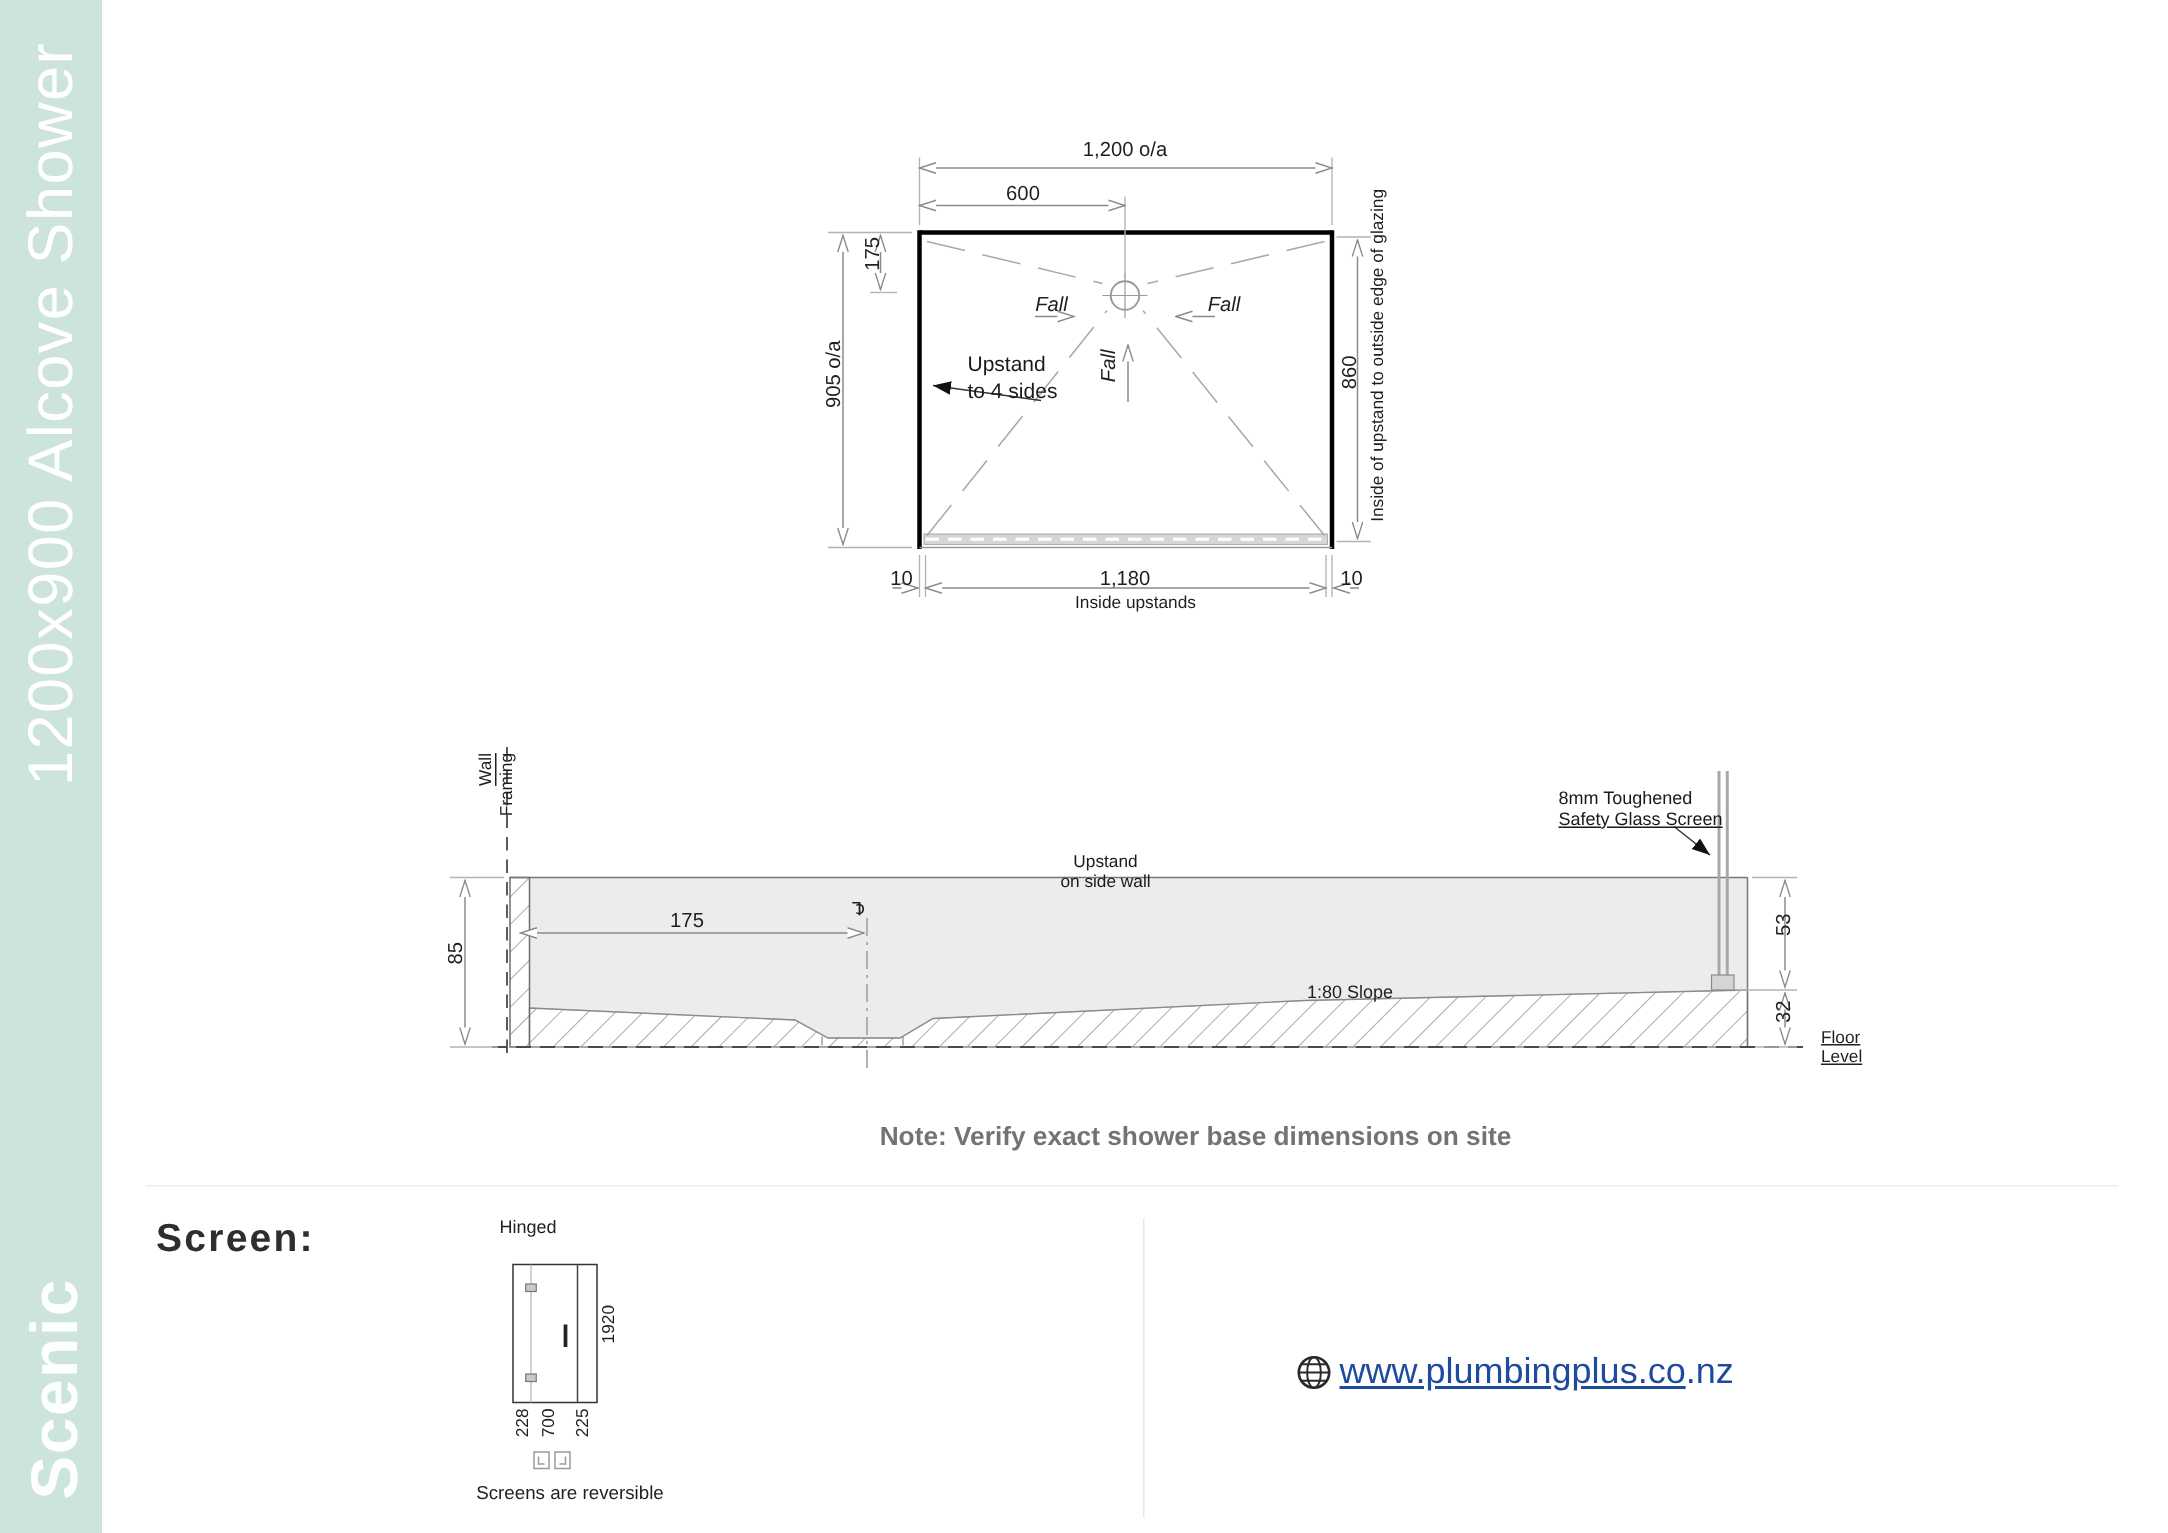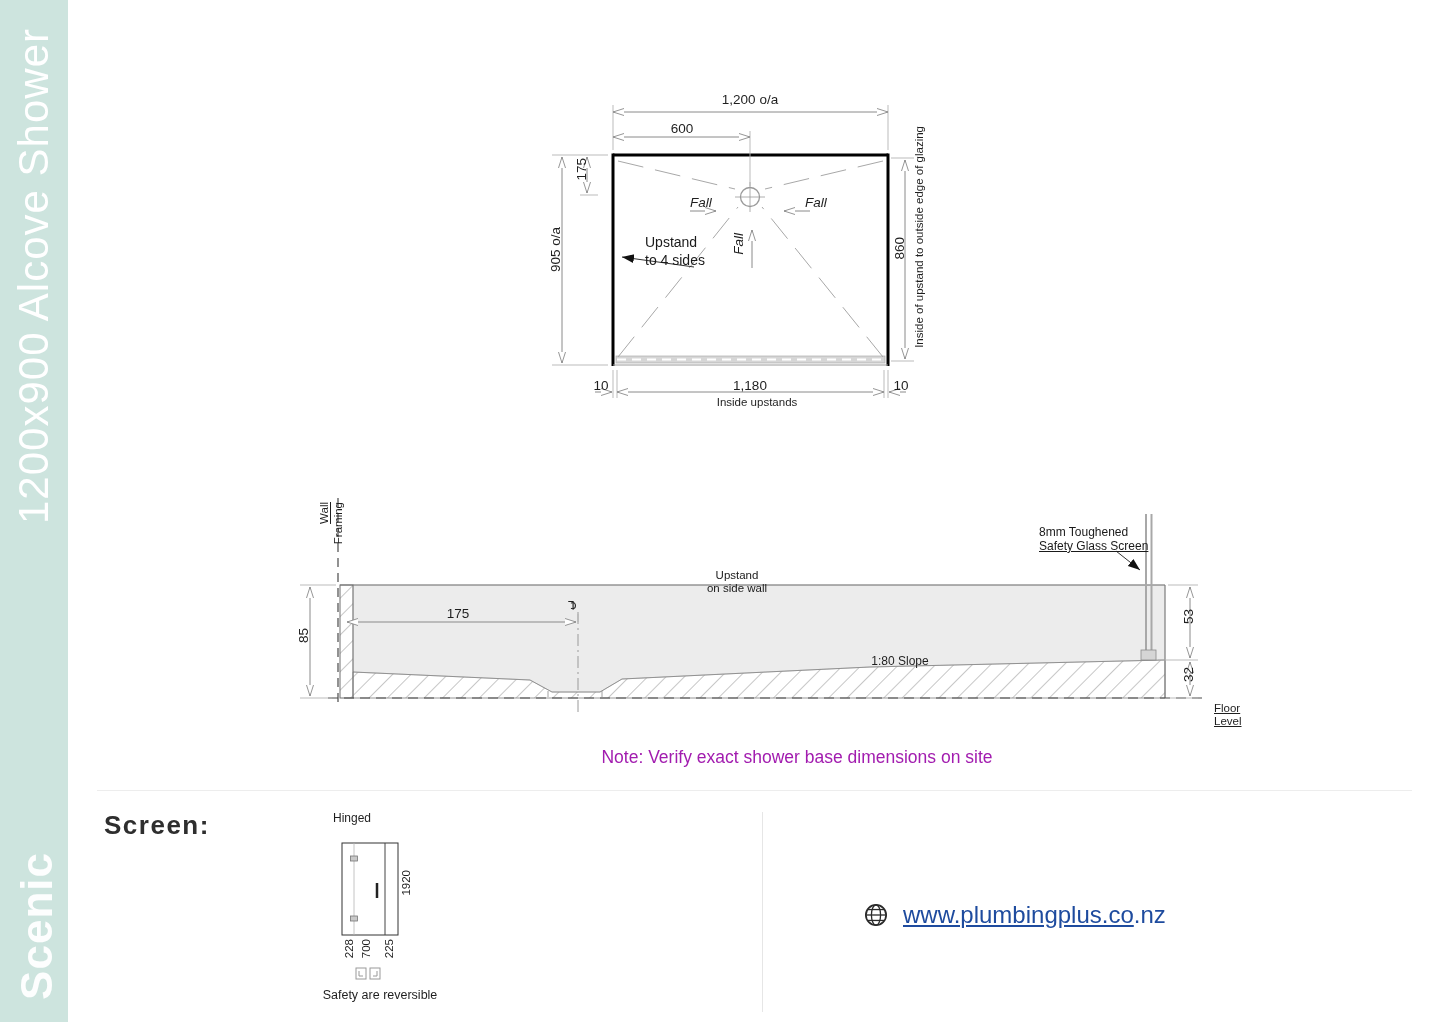--- a/index.html
+++ b/index.html
@@ -8,31 +8,31 @@
          overflow:hidden;line-height:1.15;}
   .abs{position:absolute;}
   .v{writing-mode:vertical-rl;transform:rotate(180deg);}
   .c{transform:translateX(-50%);}
   .dim{font-size:13.5px;color:#1f1f1f;white-space:nowrap;}
   .lbl{font-size:11.5px;color:#1f1f1f;white-space:nowrap;}
   .ital{font-style:italic;}
   .sidebar{left:0;top:0;width:68px;height:1022px;background:#cde4de;}
   .sidebar-title{left:10px;top:28px;font-size:42px;font-weight:300;color:#ffffff;letter-spacing:1px;white-space:nowrap;}
   .brand{left:12px;top:852px;font-size:44px;font-weight:700;color:rgba(255,255,255,0.95);letter-spacing:1px;}
-  .note{top:747px;left:797px;font-size:17.5px;color:#a21caf;white-space:nowrap;}
+  .note{top:747px;left:797px;font-size:17.5px;color:#737373;white-space:nowrap;font-weight:bold;}
   .heading{left:104px;top:811px;font-size:26px;font-weight:700;color:#2e2e2e;letter-spacing:1.5px;}
   .small{font-size:12px;color:#1f1f1f;white-space:nowrap;}
   .info-line{left:860px;top:869px;font-size:24px;color:#111;white-space:nowrap;}
-  .link-row{left:864px;top:901px;display:flex;align-items:center;gap:15px;}
+  .link-row{left:864px;top:901px;display:flex;align-items:center;gap:5px;}
   .link{font-size:24px;color:#1e4b9e;white-space:nowrap;}
   .link .u{text-decoration:underline;}
   .divider-h{left:97px;top:790px;width:1315px;height:1px;background:#ededed;}
   .divider-v{left:762px;top:812px;width:1px;height:200px;background:#e6e6e6;}
   .floor{left:1214px;top:686px;width:28px;font-size:11.5px;word-break:break-all;
-         text-decoration:underline;line-height:1.12;color:#1f1f1f;margin-top:16px;}
+         text-decoration:underline;line-height:1.12;color:#1f1f1f;}
   .two-line{text-align:center;}
   .two-line span{display:block;}
   .glass-lbl{left:1006px;top:526px;font-size:12px;line-height:1.15;margin-left:33px;}
   .glass-lbl .u2{text-decoration:underline;}
   svg{display:block;}
 </style>
 </head>
 <body>
 
 <div class="stage">
@@ -209,21 +209,21 @@
 
   <div class="abs divider-h"></div>
   <div class="abs divider-v"></div>
 
   <span class="abs heading">Screen:</span>
   <span class="abs small c" style="left:352px;top:812px;">Hinged</span>
   <span class="abs lbl v" style="left:400px;top:870px;">1920</span>
   <span class="abs lbl v" style="left:343px;top:939px;">228</span>
   <span class="abs lbl v" style="left:360px;top:939px;">700</span>
   <span class="abs lbl v" style="left:383px;top:939px;">225</span>
-  <span class="abs small c" style="left:380px;top:988px;font-size:12.5px;">Safety are reversible</span>
+  <span class="abs small c" style="left:380px;top:988px;font-size:12.5px;">Screens are reversible</span>
 
   <div class="abs link-row">
     <svg width="24" height="24" viewBox="0 0 22 22">
       <circle cx="11" cy="11" r="9.3" fill="none" stroke="#2a2a2a" stroke-width="1.6"></circle>
       <ellipse cx="11" cy="11" rx="4.2" ry="9.3" fill="none" stroke="#2a2a2a" stroke-width="1.2"></ellipse>
       <line x1="1.7" y1="11" x2="20.3" y2="11" stroke="#2a2a2a" stroke-width="1.2"></line>
       <line x1="3.2" y1="6" x2="18.8" y2="6" stroke="#2a2a2a" stroke-width="1.2"></line>
       <line x1="3.2" y1="16" x2="18.8" y2="16" stroke="#2a2a2a" stroke-width="1.2"></line>
     </svg>
     <span class="link"><span class="u">www.plumbingplus.co</span><span>.nz</span></span>

